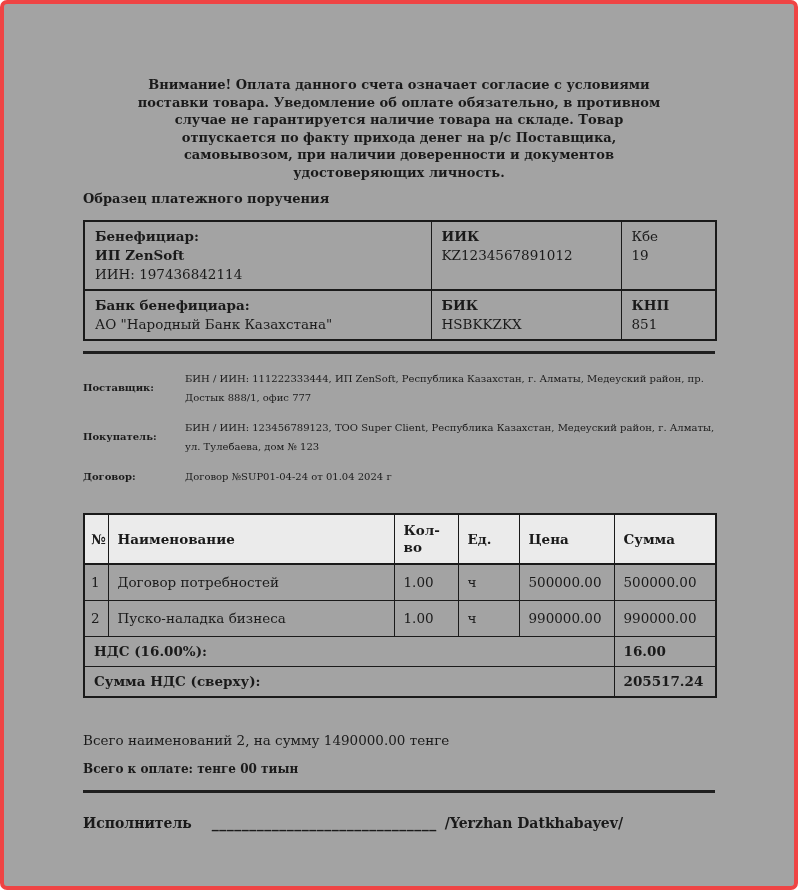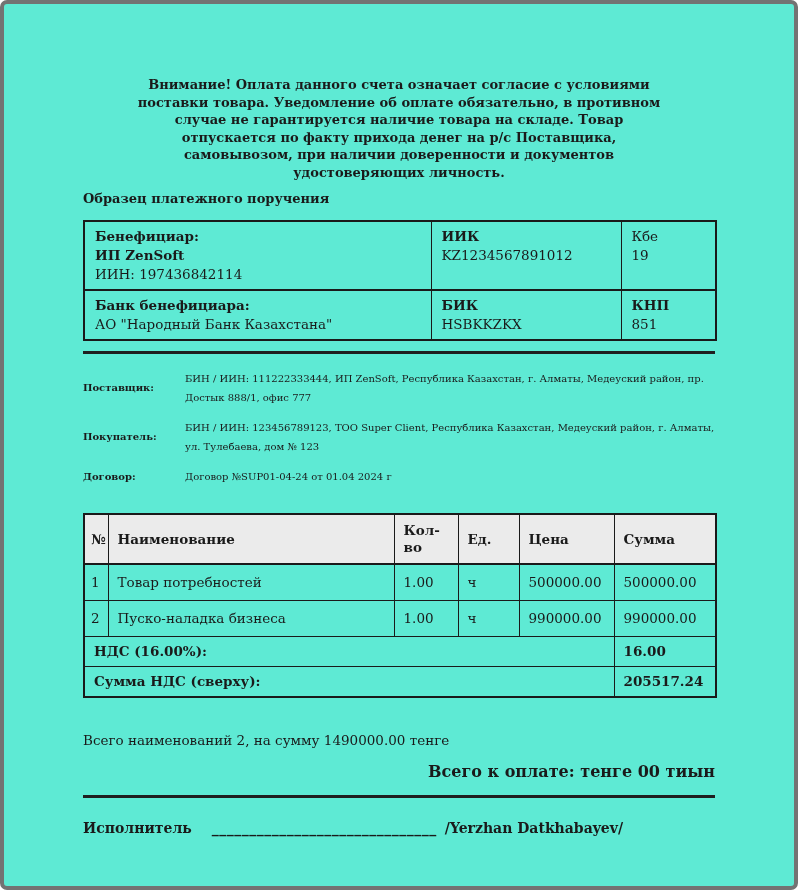--- a/index.html
+++ b/index.html
@@ -4,22 +4,22 @@
 <style>
   * { margin: 0; padding: 0; box-sizing: border-box; }
   html, body { background: #ffffff; }
   body {
     width: 798px; height: 890px;
     font-family: "DejaVu Serif", "Liberation Serif", serif;
     color: #1a1a1a;
   }
   .page {
     width: 798px; height: 890px;
-    background: #5eead4;
-    border: 4px solid #737373;
+    background: #a3a3a3;
+    border: 4px solid #ef4444;
     border-radius: 7px;
     overflow: hidden;
   }
   .content {
     width: 632px;
     margin: 0 auto;
   }
   
   .warning {
     margin-top: 72px;
@@ -107,23 +107,22 @@
     font-weight: bold;
     padding: 6px 9px;
   }
   
   .summary-line {
     margin-top: 34px;
     font-size: 13.5px;
   }
   .due-line {
     margin-top: 14px;
-    font-size: 16px;
-    font-weight: bold;
-    text-align: right;
+    font-size: 12px;
+    font-weight: bold;
   }
   .rule2 { margin-top: 14px; }
   
   .signature {
     margin-top: 22px;
     font-size: 14px;
     font-weight: bold;
   }
   .signature .sig-line { margin-left: 20px; letter-spacing: 0.5px; }
   .signature .sig-name { margin-left: 8px; }
@@ -203,21 +202,21 @@
           <th>Наименование</th>
           <th>Кол-во</th>
           <th>Ед.</th>
           <th>Цена</th>
           <th>Сумма</th>
         </tr>
       </thead>
       <tbody>
         <tr>
           <td class="col-num">1</td>
-          <td>Товар потребностей</td>
+          <td>Договор потребностей</td>
           <td>1.00</td>
           <td>ч</td>
           <td>500000.00</td>
           <td>500000.00</td>
         </tr>
         <tr>
           <td class="col-num">2</td>
           <td>Пуско-наладка бизнеса</td>
           <td>1.00</td>
           <td>ч</td>

